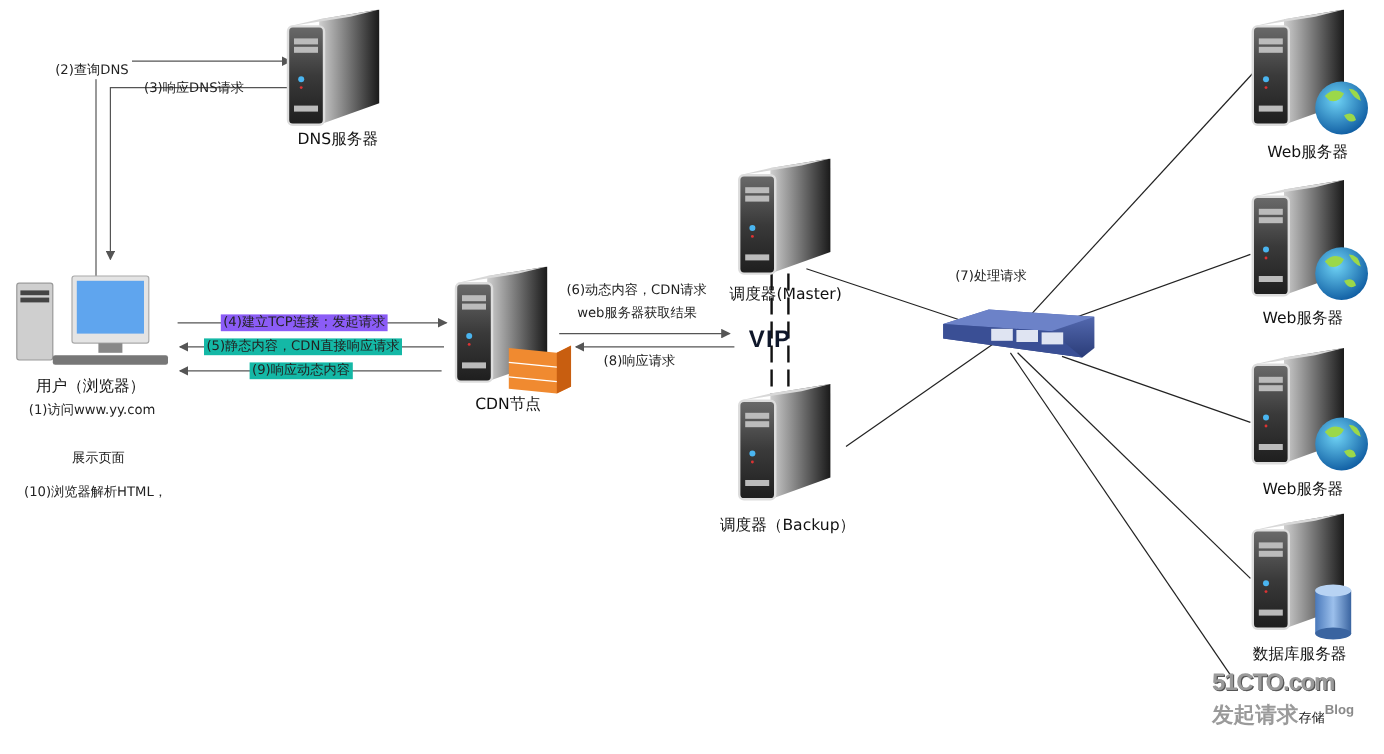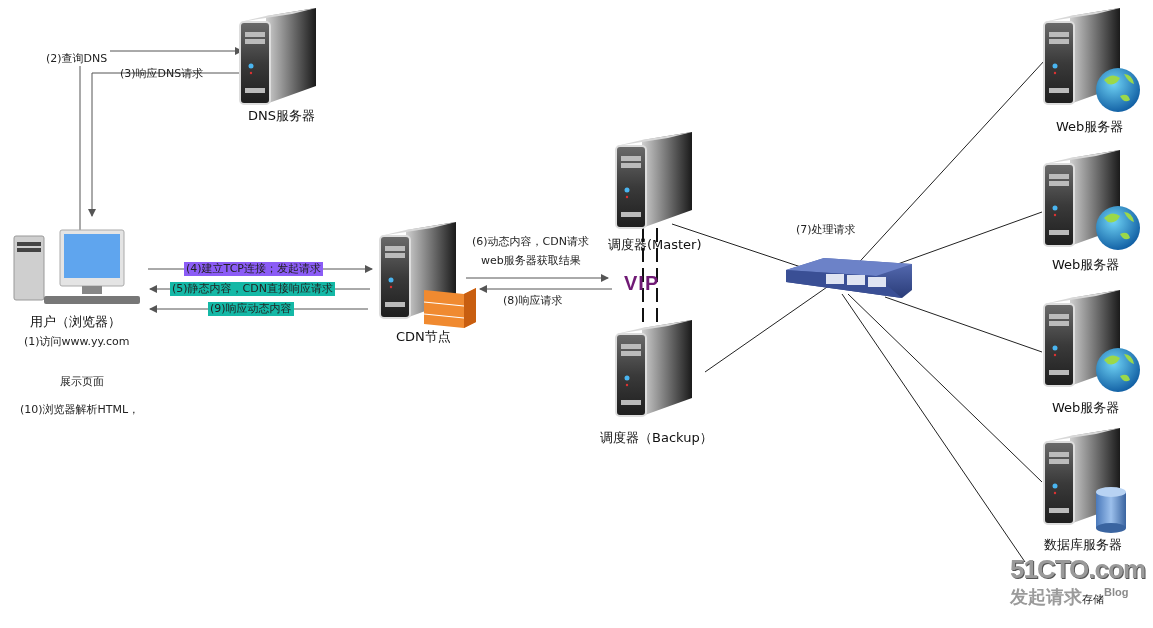--- a/index.html
+++ b/index.html
@@ -2,24 +2,24 @@
 <html><head>
 <meta charset="utf-8">
 <style>
   html, body { margin:0; padding:0; background:#ffffff; }
   body { width:1153px; height:628px; position:relative; overflow:hidden;
          font-family:"DejaVu Sans", "Liberation Sans", sans-serif; color:#1a1a1a; }
   svg#wires { position:absolute; left:0; top:0; width:1153px; height:628px; }
   .lbl { position:absolute; font-size:11px; white-space:nowrap; color:#222; line-height:14px; }
   .node-lbl { position:absolute; font-size:13px; white-space:nowrap; color:#111; text-align:center; }
   .server { position:absolute; width:88px; height:110px; }
-  .vip { position:absolute; left:624px; top:272px; font-size:20px; font-weight:bold; color:#701a75;
+  .vip { position:absolute; left:624px; top:272px; font-size:20px; font-weight:bold; color:#0f172a;
          font-family:"Liberation Sans", sans-serif; letter-spacing:1px; }
   .watermark { position:absolute; left:1010px; top:556px; font-family:"Liberation Sans", sans-serif; }
-  .wm-main { font-size:26px; font-weight:bold; color:#9a9a9a; letter-spacing:-1px; text-shadow:1px 1px 0 #555; line-height:26px; }
+  .wm-main { font-size:20px; font-weight:bold; color:#9a9a9a; letter-spacing:-1px; text-shadow:1px 1px 0 #555; line-height:26px; }
   .wm-sub { font-size:18px; font-weight:bold; color:#9a9a9a; line-height:20px; }
   .wm-blog { font-size:11px; color:#8a8a8a; font-weight:bold; vertical-align:super; }
   .wm-store { font-size:11px; color:#222; font-weight:normal; }
 </style>
 </head>
 <body>
 
 <svg id="wires" xmlns="http://www.w3.org/2000/svg">
   <defs>
     <marker id="arr" markerWidth="8" markerHeight="8" refX="7" refY="4" orient="auto">

